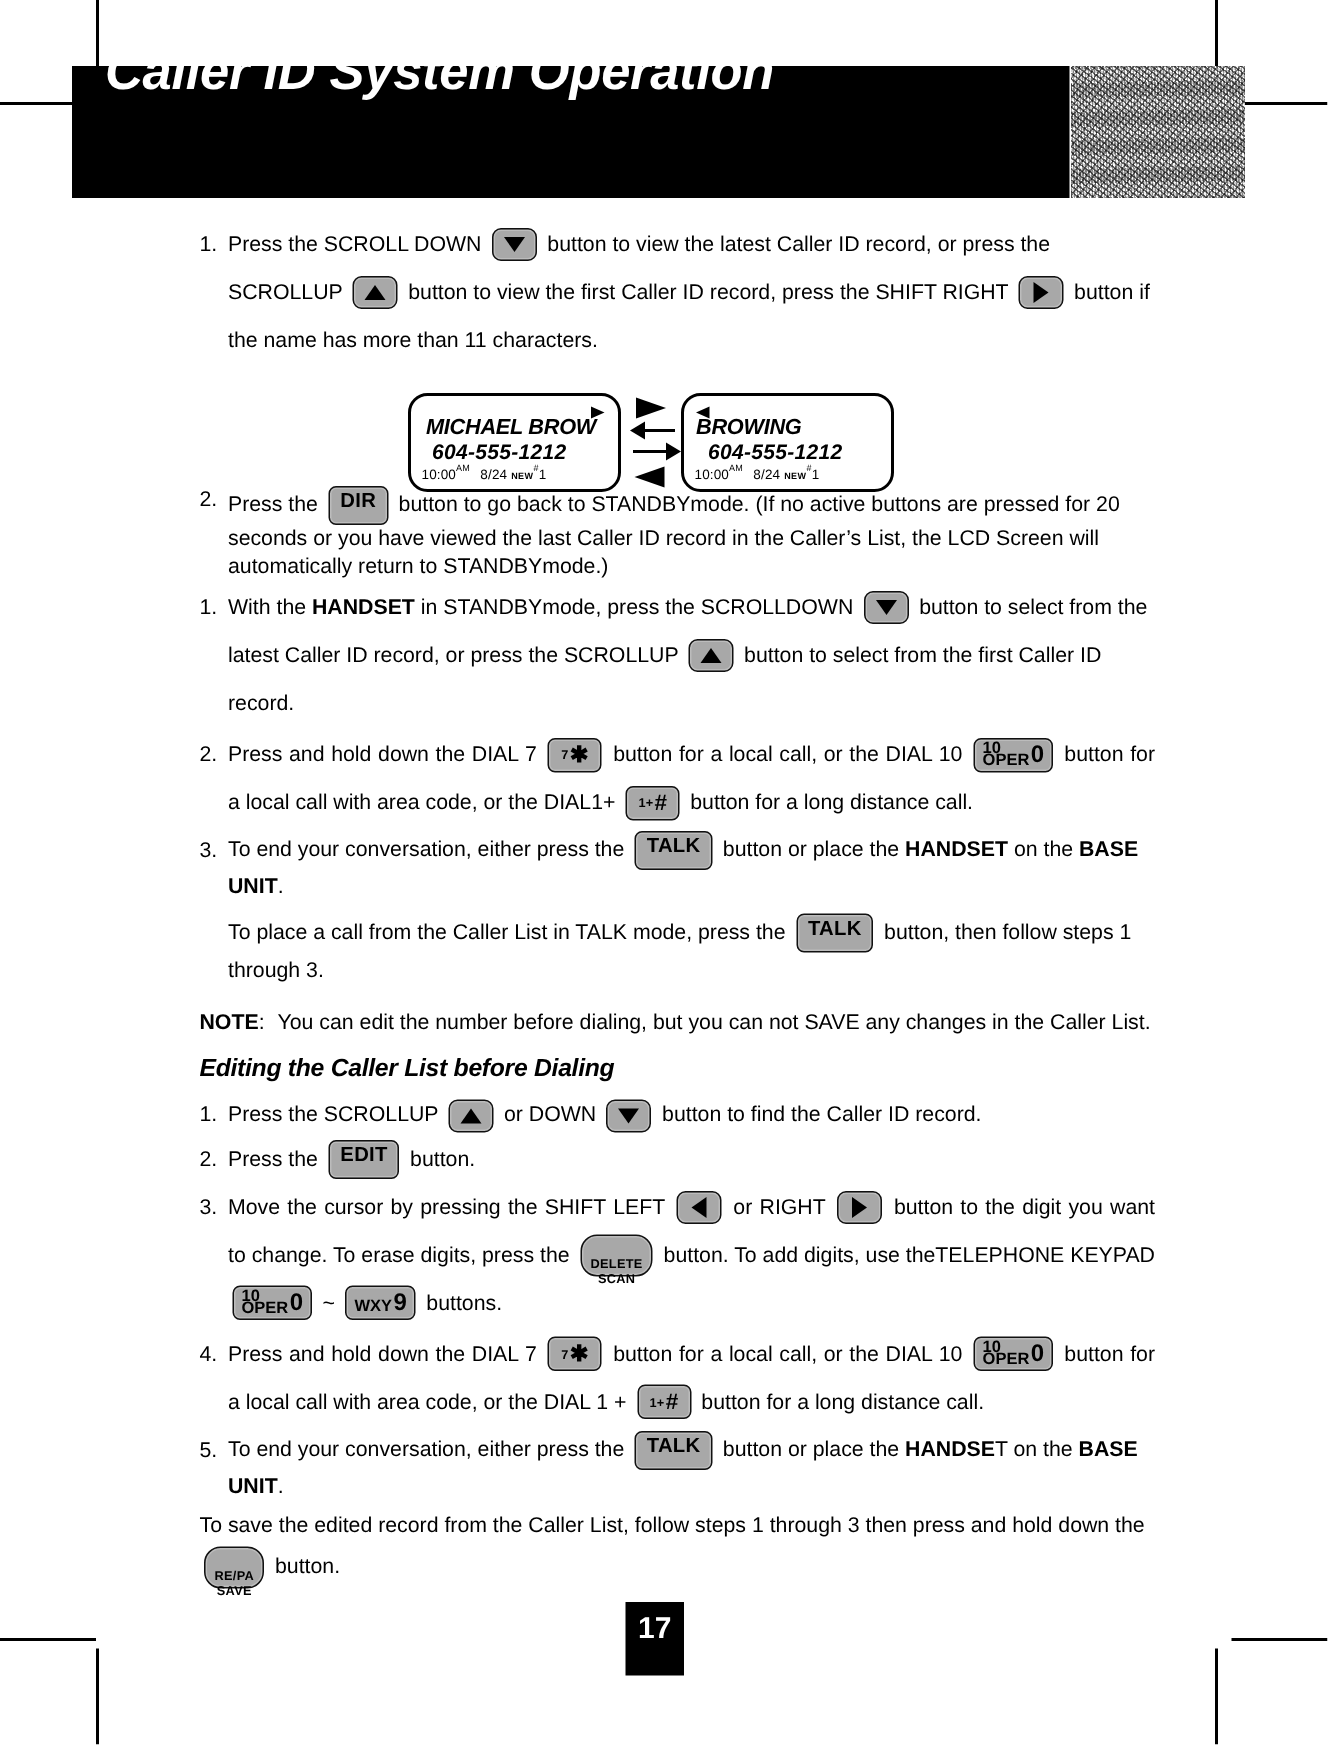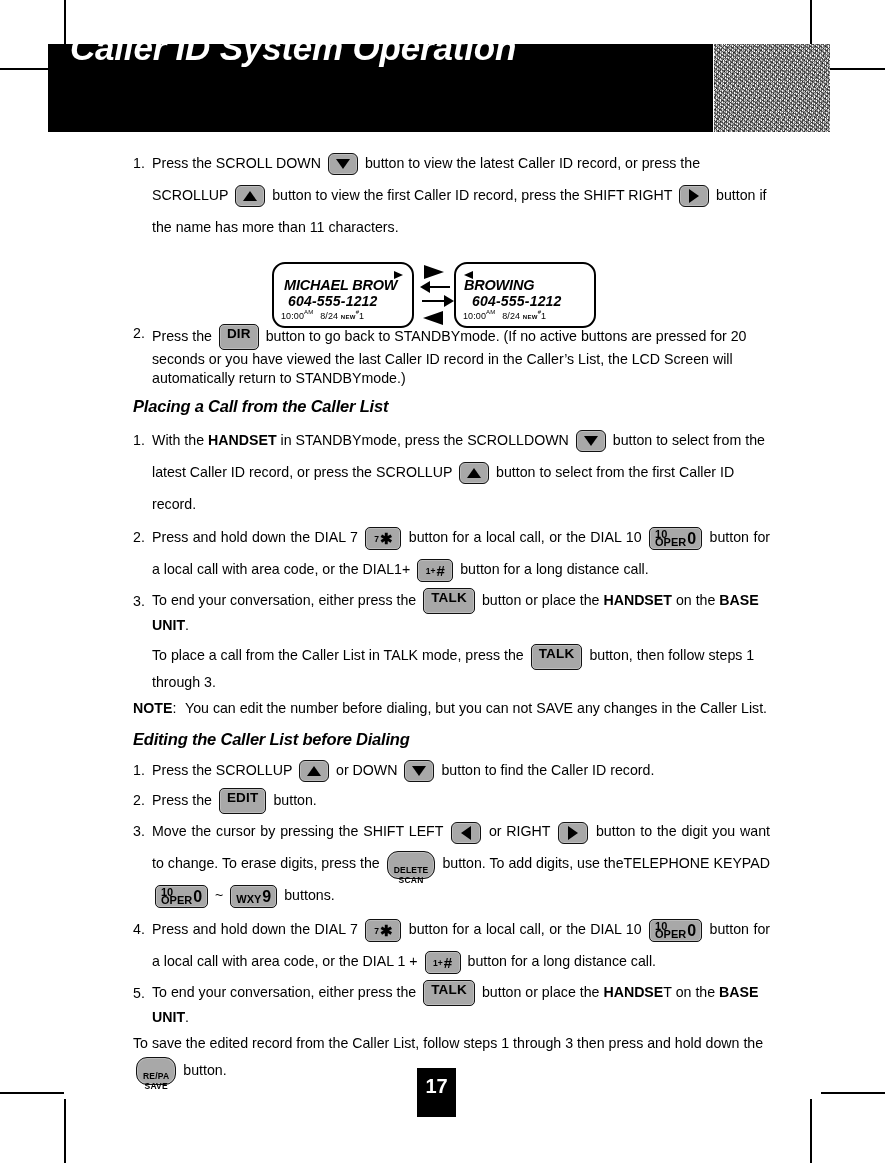--- a/index.html
+++ b/index.html
@@ -289,21 +289,20 @@
 
   <div class="step reg">
     <div class="num">2.</div>
     <div class="body">
       <span>Press the</span>
       <span class="btn word">DIR</span>
       <span>button to go back to STANDBYmode. (If no active buttons are pressed for 20 seconds or you have viewed the last Caller ID record in the Caller’s List, the LCD Screen will automatically return to STANDBYmode.)</span>
     </div>
   </div>
 
-  <h2 class="sec tight" style="margin-top:7px">Placing a Call from the Caller List</h2>
 
   <div class="step tall">
     <div class="num">1.</div>
     <div class="body">
       <span>With the</span>
       <b>HANDSET</b>
       <span>in STANDBYmode, press the SCROLLDOWN</span>
       <span class="btn arrow"><span class="tri down"></span></span>
       <span>button to select from the latest Caller ID record, or press the SCROLLUP</span>
       <span class="btn arrow"><span class="tri up"></span></span>
@@ -344,21 +343,21 @@
       <b>BASE UNIT</b><span>.</span>
     </div>
   </div>
 
   <div class="indent reg" style="margin-top:7px; line-height:1.75">
     <span>To place a call from the Caller List in TALK mode, press the</span>
     <span class="btn word">TALK</span>
     <span>button, then follow steps 1 through 3.</span>
   </div>
 
-  <div class="step reg" style="margin-top:5px">
+  <div class="step reg" style="margin-top:13px">
     <div style="width:52px; flex:0 0 52px;">
       <b>NOTE</b><span>:</span>
     </div>
     <div class="body">You can edit the number before dialing, but you can not SAVE any changes in the Caller List.</div>
   </div>
 
   <h2 class="sec tight" style="margin-top:9px">Editing the Caller List before Dialing</h2>
 
   <div class="step" style="line-height:1.95">
     <div class="num">1.</div>

